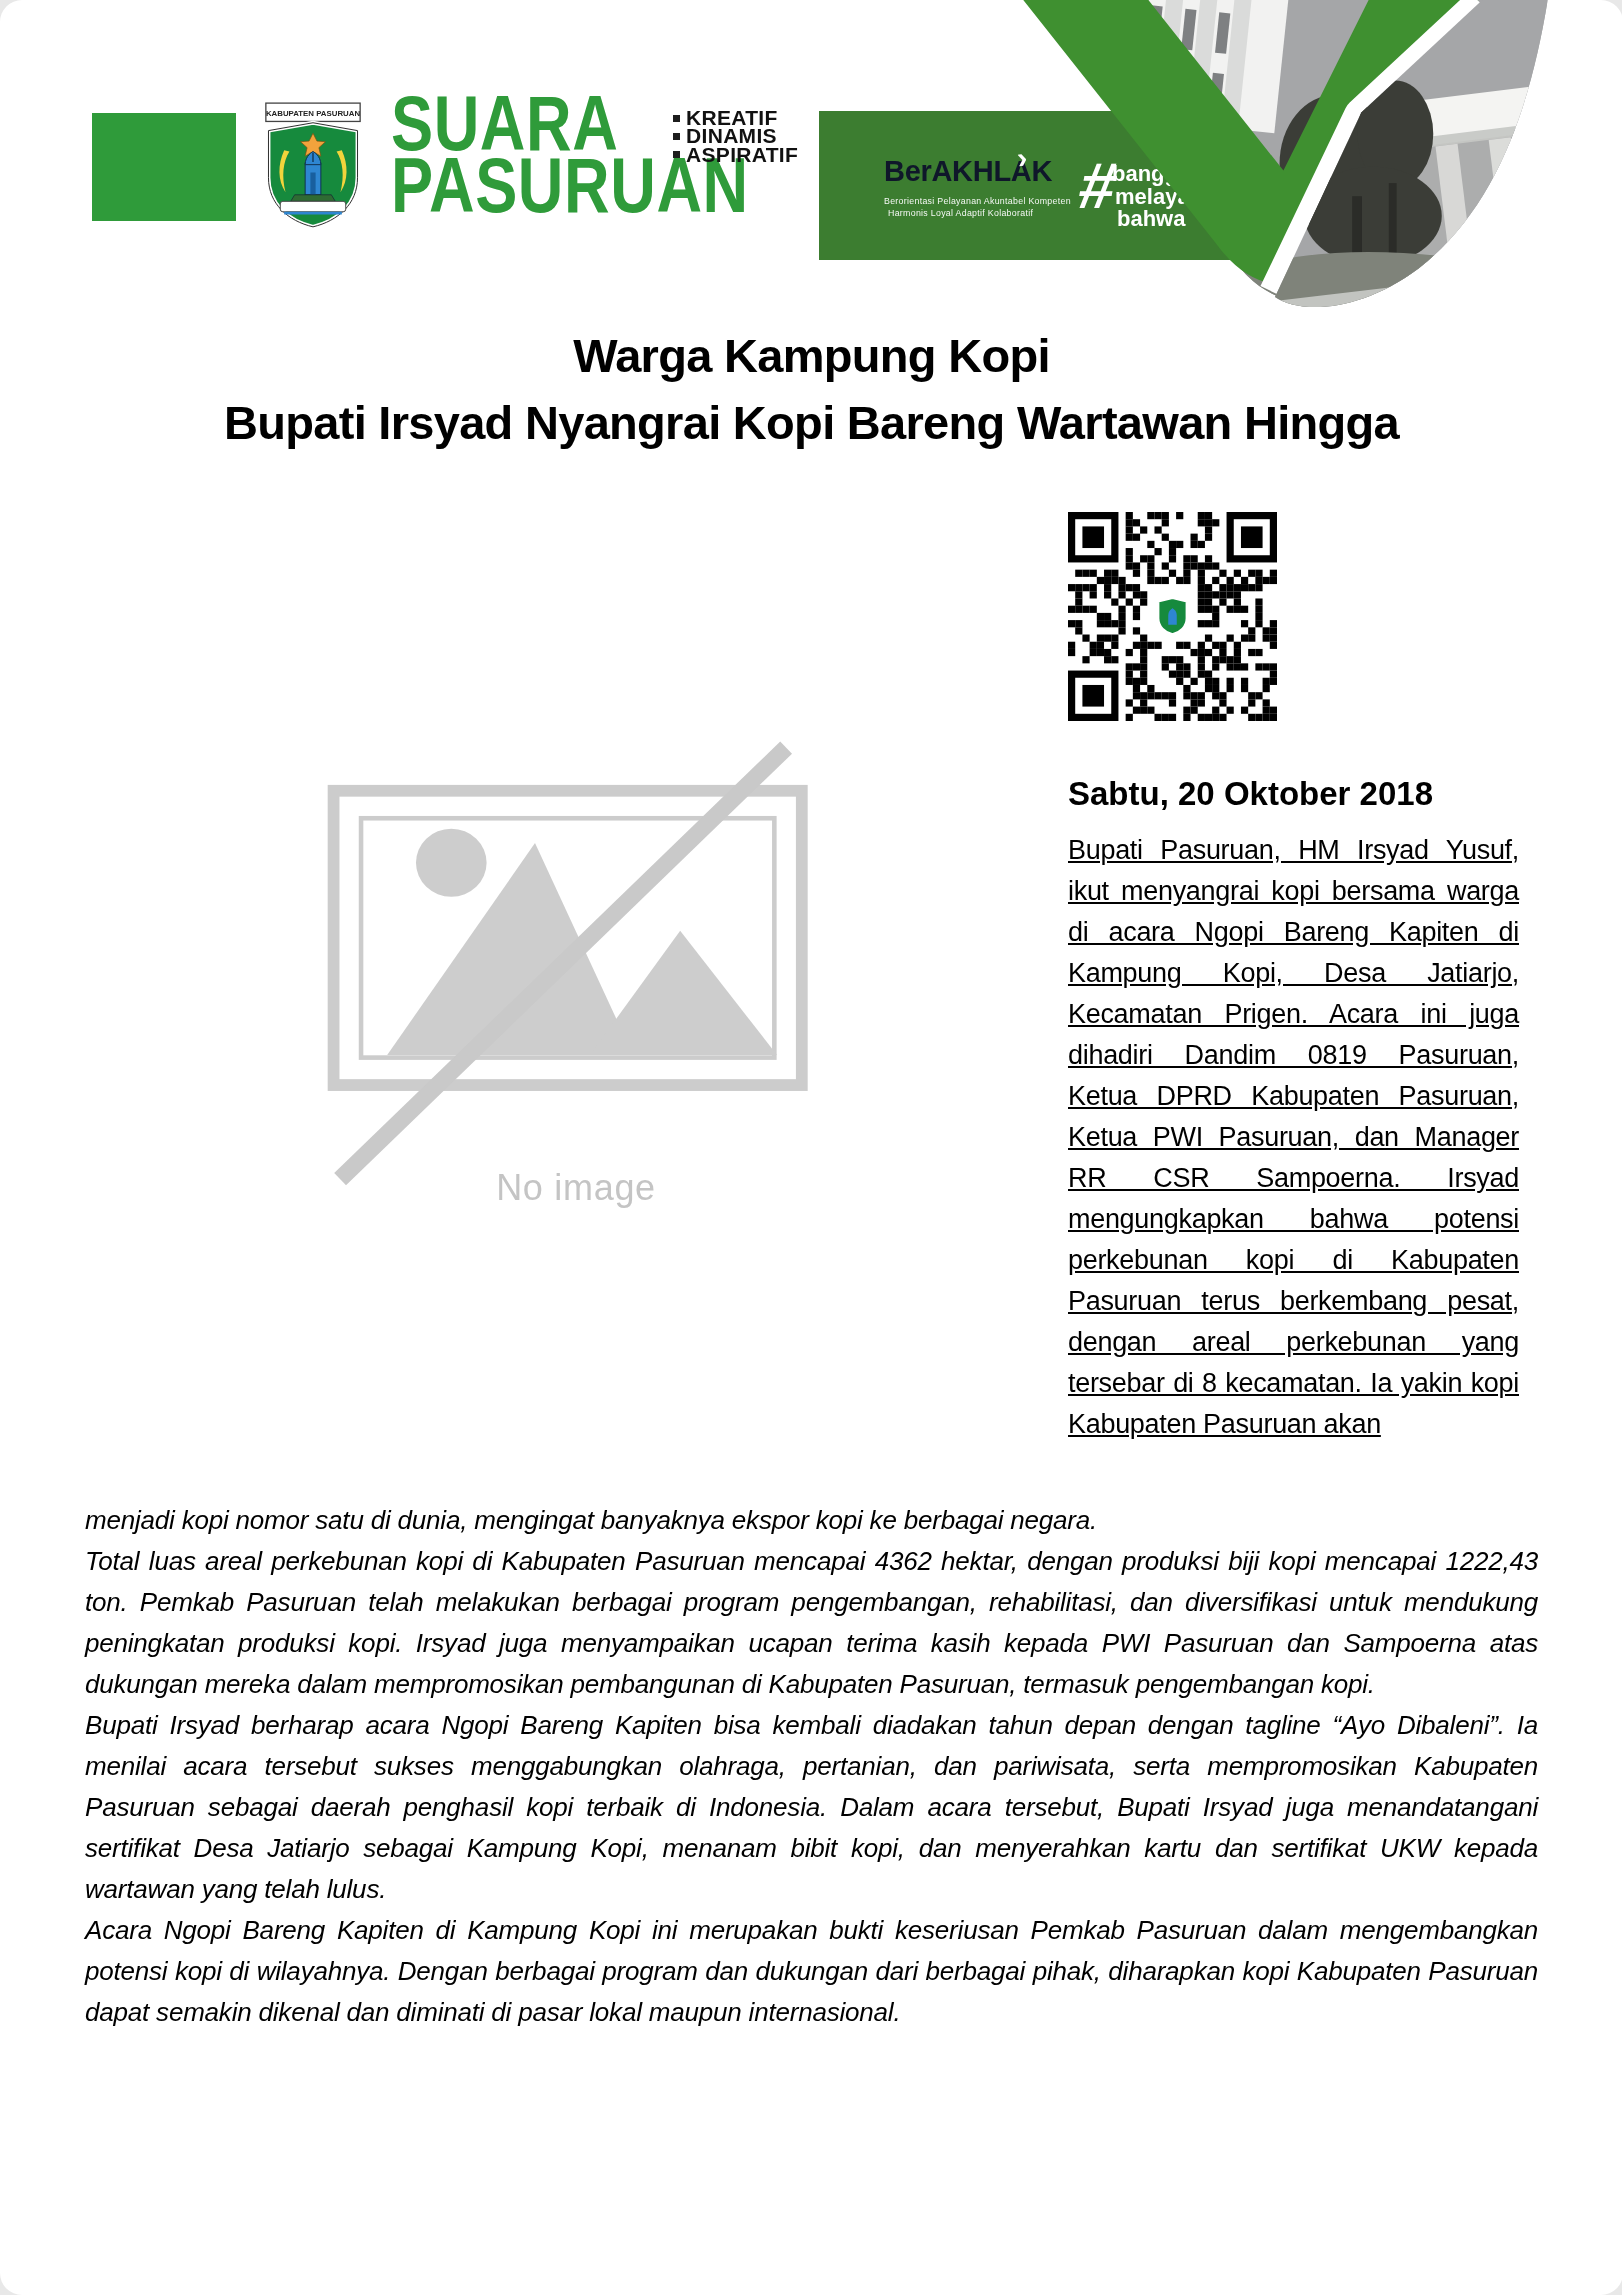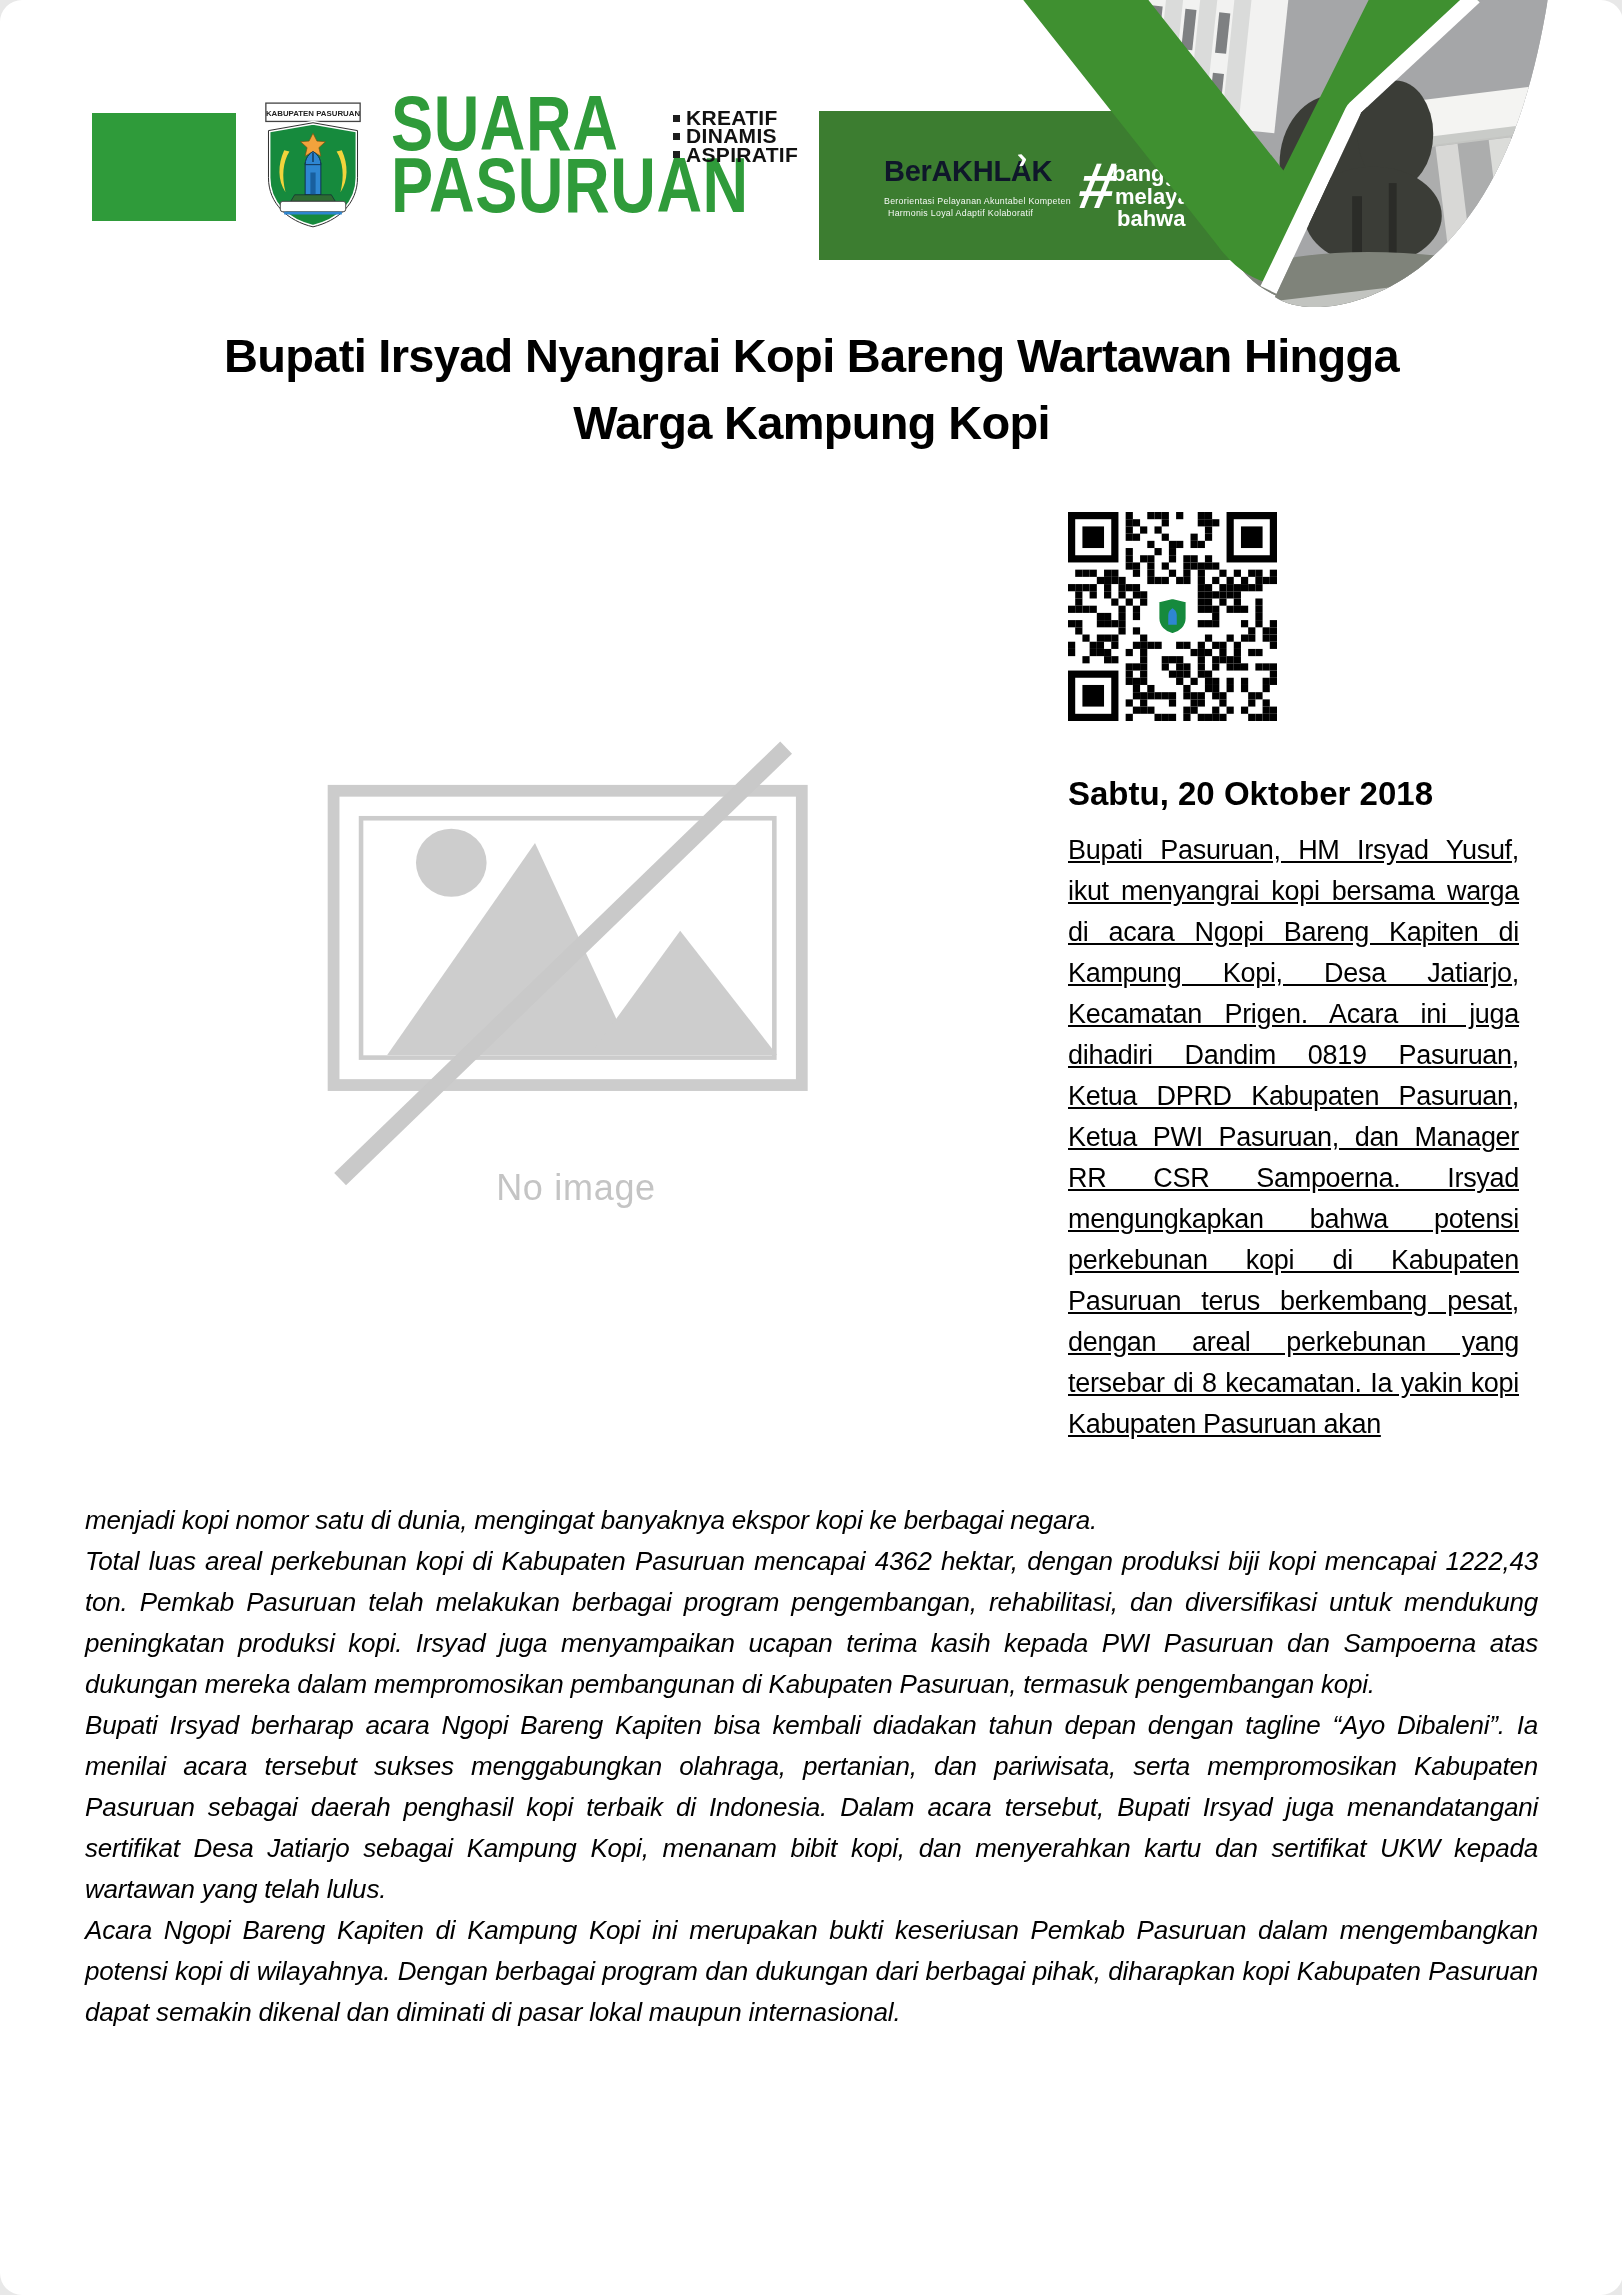--- a/index.html
+++ b/index.html
@@ -170,22 +170,22 @@
         <use href="#photoart"></use>
       </g>
     <path d="M 20,-150 L 400,330 Q 445,392 490,330 L 730,-150" fill="none" stroke="#3F9030" stroke-width="150" stroke-linejoin="round"></path>
     <path d="M 745,8 L 562,178 L 432,450" fill="none" stroke="#FFFFFF" stroke-width="58" stroke-linejoin="round"></path>
     <g clip-path="url(#rightpart)">
         <use href="#photoart"></use>
       </g>
   </svg>
 
   <div class="headline">
+    <div>Warga Kampung Kopi</div>
     <div>Bupati Irsyad Nyangrai Kopi Bareng Wartawan Hingga</div>
-    <div>Warga Kampung Kopi</div>
   </div>
 
   <div class="right-col">
     <div class="qr">
         <svg width="209" height="209" viewBox="0 0 319 319">
           <rect x="0" y="0" width="319" height="319" fill="#fff"></rect>
           <rect x="88" y="0" width="11" height="11" fill="#000"></rect>
           <rect x="121" y="0" width="11" height="11" fill="#000"></rect>
           <rect x="132" y="0" width="11" height="11" fill="#000"></rect>
           <rect x="143" y="0" width="11" height="11" fill="#000"></rect>

